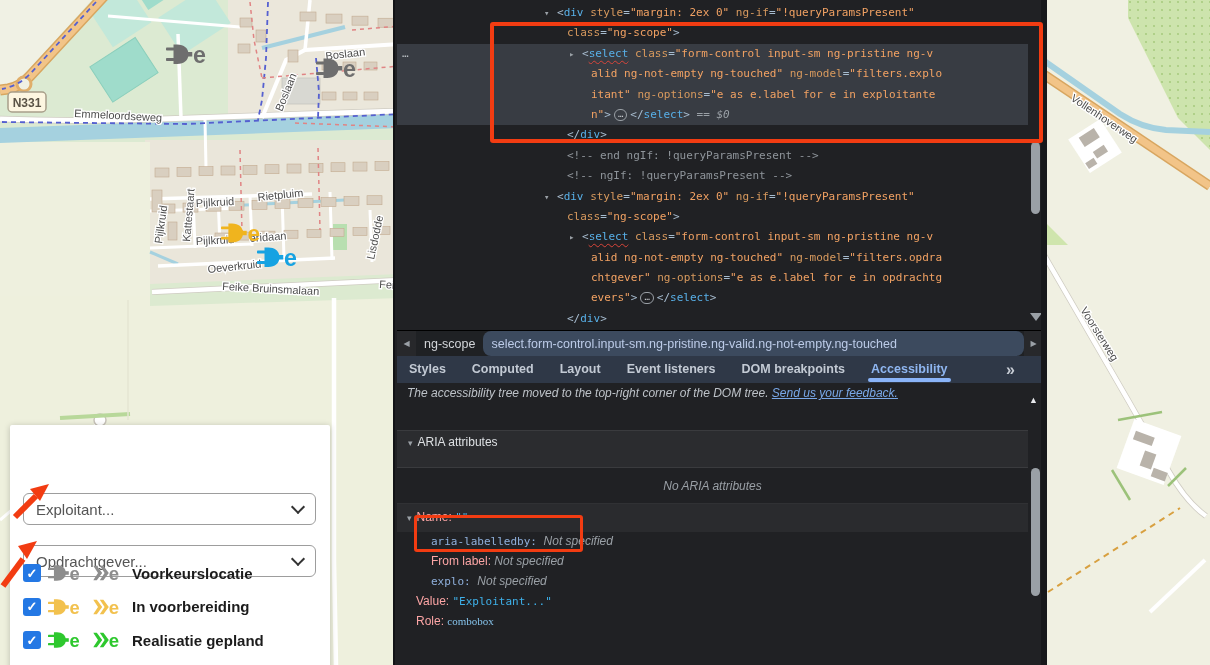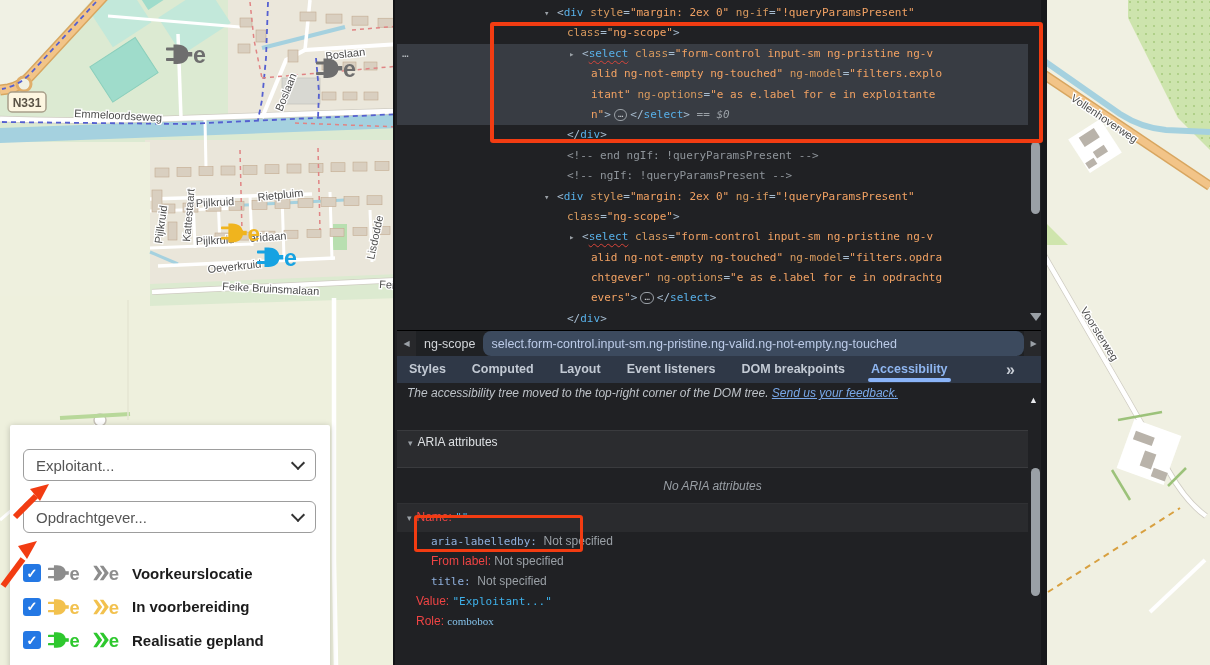--- a/index.html
+++ b/index.html
@@ -10,21 +10,21 @@
   #map{position:absolute;left:0;top:0;width:1210px;height:665px;z-index:0;}
   .maplabel{font-family:"Liberation Sans",sans-serif;font-size:11px;fill:#4d4d4d;
             stroke:#ffffff;stroke-width:2.6;paint-order:stroke;font-weight:500;}
 
   
   #filter-panel{position:absolute;left:10px;top:425px;width:320px;height:262px;
                 background:#fff;z-index:2;border-radius:2px;
                 box-shadow:0 1px 6px rgba(0,0,0,.22);}
   .fselect{position:absolute;left:13px;width:293px;height:32px;border:1px solid #9d9d9d;
            border-radius:6px;background:#fff;display:flex;align-items:center;
-           padding:0 12px;box-sizing:border-box;cursor:pointer;}
+           padding:0 12px;box-sizing:border-box;cursor:pointer;margin-top:44px;}
   .fselect .val{font-size:15px;color:#555;flex:1;}
   .chev{width:8px;height:8px;border-right:2px solid #333;border-bottom:2px solid #333;
         transform:rotate(45deg);margin-top:-4px;}
   .legend-row{position:absolute;left:13px;height:24px;display:flex;align-items:center;gap:7px;}
   .cbx{width:18px;height:18px;border-radius:3px;display:flex;align-items:center;
        justify-content:center;color:#fff;font-size:13px;font-weight:bold;cursor:pointer;}
   .legend-label{font-size:15px;font-weight:bold;color:#1c1c1c;margin-left:4px;}
 
   
   #devtools{position:absolute;left:393px;top:0;width:654px;height:665px;z-index:3;
@@ -79,25 +79,25 @@
   .arow{box-sizing:border-box;}
   .arow.header{height:38px;line-height:22px;background:#2b2c2f;border-top:1px solid #3a3b3e;
                border-bottom:1px solid #3a3b3e;padding-left:11px;color:#dde0e3;cursor:pointer;}
   .arow.empty{height:36px;line-height:36px;text-align:center;font-style:italic;color:#9aa0a6;
               border-bottom:1px solid #303134;}
   .arow.expandable{height:28px;line-height:27px;background:#2a2b2e;padding-left:10px;cursor:pointer;}
   .arow.sub{height:20px;line-height:19px;padding-left:34px;}
   .arow.plain{height:20px;line-height:19px;padding-left:19px;}
   .tri{color:#9aa0a6;font-size:9px;margin-right:5px;}
   .mono{font-family:"DejaVu Sans Mono",monospace;font-size:11px;color:#8fb0dc;}
-  .notspec{color:#9aa0a6;}
+  .notspec{font-style:italic;color:#9aa0a6;}
   .v-string{font-family:"DejaVu Sans Mono",monospace;font-size:11px;color:#3eb1ea;}
   .v-role{font-family:Liberation Serif, serif;font-size:11px;color:#85c2ea;}
   .v-name{font-family:"DejaVu Sans Mono",monospace;font-size:11px;color:#4db4e8;}
-  .a-label{color:#ef4444;}
+  .a-label{color:#fca5a5;}
   #a11y-up{position:absolute;left:634px;top:395px;color:#e8eaed;font-size:9px;}
   #a11y-sb{left:636px;top:468px;height:128px;}
 
   
   .ann-rect{position:absolute;border-radius:3px;z-index:5;}
   #ann-rect-code{left:490px;top:22px;width:545px;height:113px;border:4px solid #f23c12;}
   #ann-rect-name{left:414px;top:515px;width:163px;height:31px;border:3px solid #f23c12;}
   #ann-arrows{position:absolute;left:0;top:0;width:1210px;height:665px;z-index:6;pointer-events:none;}
 </style>
 </head>
@@ -390,21 +390,21 @@
     <a>Send us your feedback.</a>
   </div>
 
   <div id="a11y">
       <div style="height: 26px;"></div>
       <div class="arow header"><span class="tri">▾</span>ARIA attributes</div>
       <div class="arow empty">No ARIA attributes</div>
       <div class="arow expandable"><span class="tri">▾</span><span class="a-label">Name: </span><span class="v-name">""</span></div>
       <div class="arow sub"><span class="mono">aria-labelledby: </span><span class="notspec">Not specified</span></div>
       <div class="arow sub"><span class="a-label">From label: </span><span class="notspec">Not specified</span></div>
-      <div class="arow sub"><span class="mono">title: </span><span class="notspec">Not specified</span></div>
+      <div class="arow sub"><span class="mono">explo: </span><span class="notspec">Not specified</span></div>
       <div class="arow plain"><span class="a-label">Value: </span><span class="v-string">"Exploitant..."</span></div>
       <div class="arow plain"><span class="a-label">Role: </span><span class="v-role">combobox</span></div>
     </div>
   <div id="a11y-up">▲</div>
   <div class="sb-thumb" id="a11y-sb"></div>
 
   <div id="dt-right-strip"></div>
 </div>
 
 <div class="ann-rect" id="ann-rect-code"></div>

